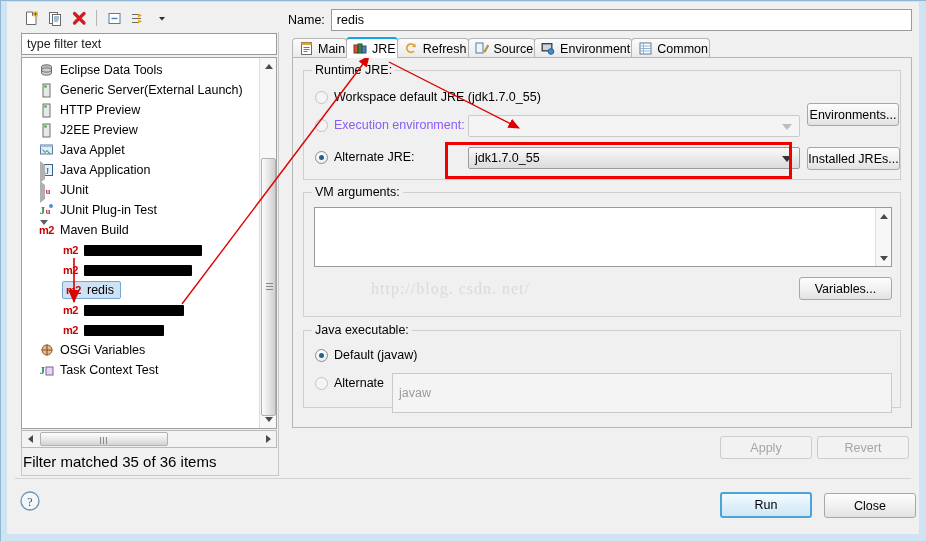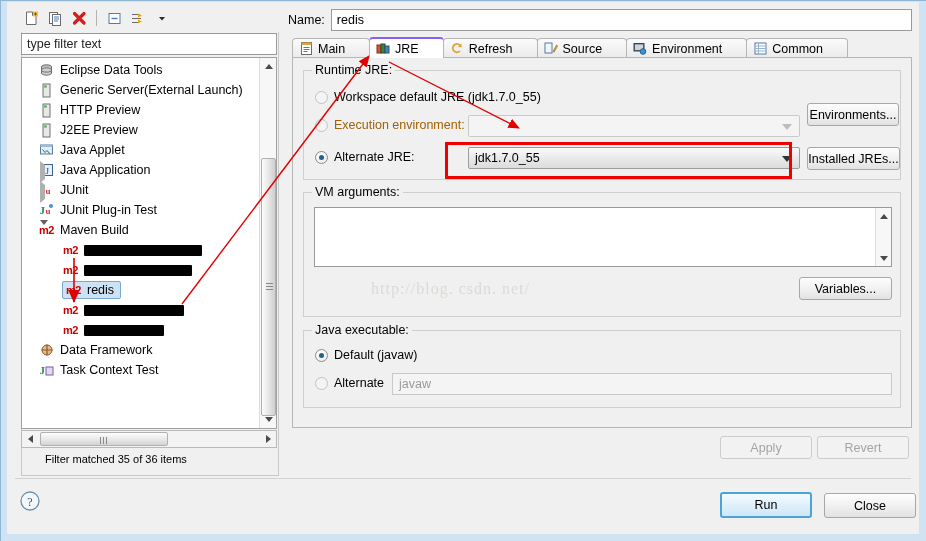--- a/index.html
+++ b/index.html
@@ -170,21 +170,21 @@
     border: 1px solid #b0b0b0; border-radius:2px;
   }
   .h-grip{
     position:absolute; left:50%; margin-left:-4px; top:4px;
     width:8px;height:7px;
     background: repeating-linear-gradient(to right,#888 0 1px, transparent 1px 3px);
   }
 
   .filter-status {
     position: absolute; left: 8px; top: 449px;
-    font-size: 11px; color: #000; margin-left: 22px;
+    font-size: 15px; color: #000;
   }
   .left-outline{
     position:absolute; left:6px; top:24px; width:258px; height:448px;
     border:1px solid #c8c8c8; pointer-events:none;
   }
 
   
   .right-panel {
     position: absolute; left: 281px; top: 2px;
     width: 624px; height: 470px;
@@ -203,32 +203,32 @@
   }
 
   .tabs {
     position: absolute; left: 4px; top: 33px;
     width: 620px; height: 21px;
     display: flex; align-items: flex-end;
   }
   .tab {
     height: 20px;
     display: flex; align-items: center;
-    padding: 0 24px 0 5px;
+    padding: 0 1px 0 5px;
     font-size: 12.5px;
     background: linear-gradient(to bottom,#fbfbfb,#eaeaea);
     border: 1px solid #b6b6b6;
     border-bottom: none;
     border-radius: 4px 4px 0 0;
     margin-right: -1px;
     color: #000;
   }
   .tab.active {
     background: #fff;
-    border-top: 2px solid #8b5cf6;
+    border-top: 2px solid #0ea5e9;
     height: 21px;
     z-index: 3;
     position: relative;
   }
   .tab-ico { width: 16px; height: 14px; margin-right: 4px; display:flex;align-items:center;justify-content:center;}
 
   .tab-body {
     position: absolute; left: 4px; top: 53px;
     width: 620px; height: 371px;
     background: #f0f0f0;
@@ -251,21 +251,21 @@
     width: 13px; height: 13px; border-radius: 50%;
     border: 1px solid #8d8d8d;
     background: radial-gradient(circle at 40% 35%, #ffffff, #e9e9e9);
     margin-right: 6px; position: relative; flex: 0 0 13px;
   }
   .radio.checked::after {
     content:""; position:absolute; left:3px; top:3px;
     width:5px;height:5px;border-radius:50%;background:#21618c;
   }
   .radio.disabled { border-color:#c2c2c2; background:#f4f4f4;}
-  .lbl-dis { color: #a16207; }
+  .lbl-dis { color: #8b5cf6; }
 
   .combo {
     height: 22px; border: 1px solid #9d9d9d; border-radius: 2px;
     background: linear-gradient(to bottom,#fafafa,#ebebeb 45%, #dcdcdc);
     display: flex; align-items: center;
     padding-left: 6px; font-size: 12.5px;
     position: relative;
   }
   .combo.disabled { background: #f4f4f4; border-color:#cacaca; }
   .combo-arrow {
@@ -302,21 +302,21 @@
   .watermark {
     position: absolute;
     font-family: "Liberation Serif", serif;
     font-size: 16px;
     color: #dddad5;
     letter-spacing: 1px;
     white-space: nowrap;
   }
 
   .inp-dis {
-    height:22px; border:1px solid #c9c9c9; background:#f4f4f4;
+    height:40px; border:1px solid #c9c9c9; background:#f4f4f4;
     display:flex;align-items:center;padding-left:6px;
     font-size:12.5px;color:#9b9b9b;
   }
 
   
   .sep-line {
     position:absolute; left:8px; top:476px; width:896px; height:1px;
     background:#d2d2d2;
   }
   .help-icon {
@@ -516,21 +516,21 @@
           <span class="redacted" style="width:80px"></span>
         </div>
 
         <div class="tree-row">
           <span class="t-icon">
             <svg width="14" height="14" viewBox="0 0 14 14">
                   <circle cx="7" cy="7" r="5" fill="#e9b98a" stroke="#8a5a2b"></circle>
                   <path d="M7 1.5v11M1.5 7h11" stroke="#8a5a2b" stroke-width="1.2"></path>
                 </svg>
           </span>
-          <span class="t-label">Data Framework</span>
+          <span class="t-label">OSGi Variables</span>
         </div>
 
         <div class="tree-row">
           <span class="t-icon">
             <svg width="16" height="14" viewBox="0 0 16 14">
                   <text x="0.5" y="11" font-family="Liberation Serif, serif" font-size="11" font-weight="bold" fill="#2e8b57">J</text>
                   <rect x="7" y="4" width="7" height="8" fill="#e6d7f2" stroke="#7b5ea7"></rect>
                 </svg>
           </span>
           <span class="t-label">Task Context Test</span>

